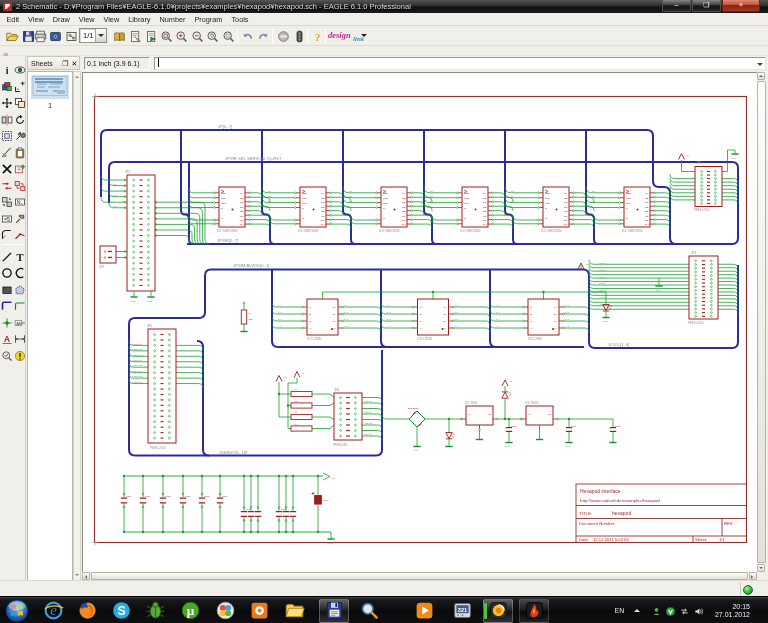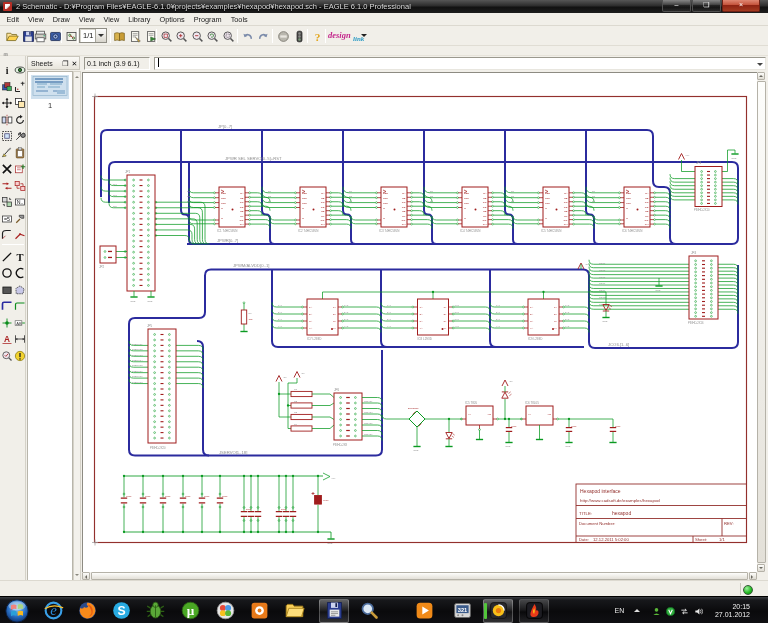--- a/index.html
+++ b/index.html
@@ -91,21 +91,21 @@
     </div>
   </div>
 
   <div class="menubar" id="menubar">
       <div class="menuitem">Edit</div>
       <div class="menuitem">View</div>
       <div class="menuitem">Draw</div>
       <div class="menuitem">View</div>
       <div class="menuitem">View</div>
       <div class="menuitem">Library</div>
-      <div class="menuitem">Options</div>
+      <div class="menuitem">Number</div>
       <div class="menuitem">Program</div>
       <div class="menuitem">Tools</div>
     </div>
 
   <div class="toolbar" id="toolbar">
     <div class="sheetcombo">
       <div class="val">1/1</div>
       <div class="drop"></div>
     </div>
     <div class="dlink" id="dlink">

